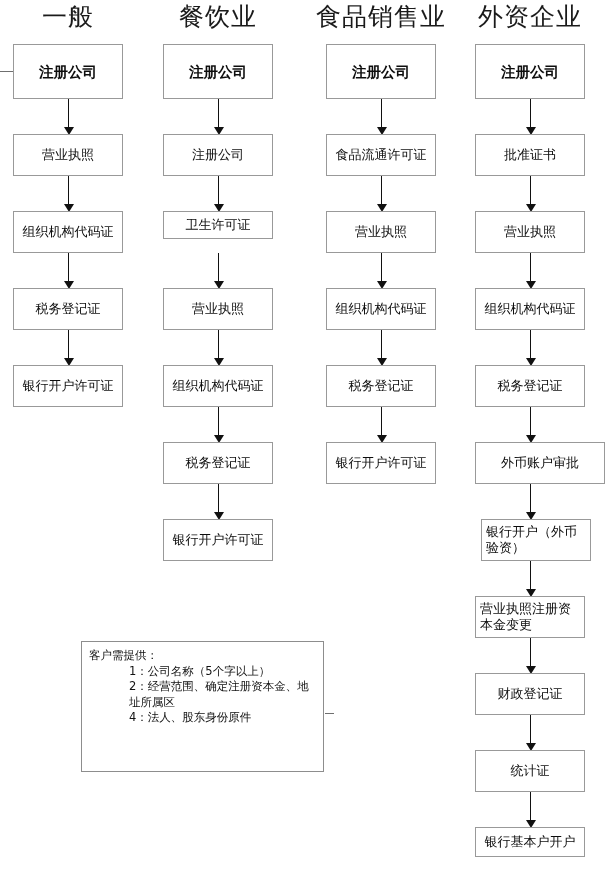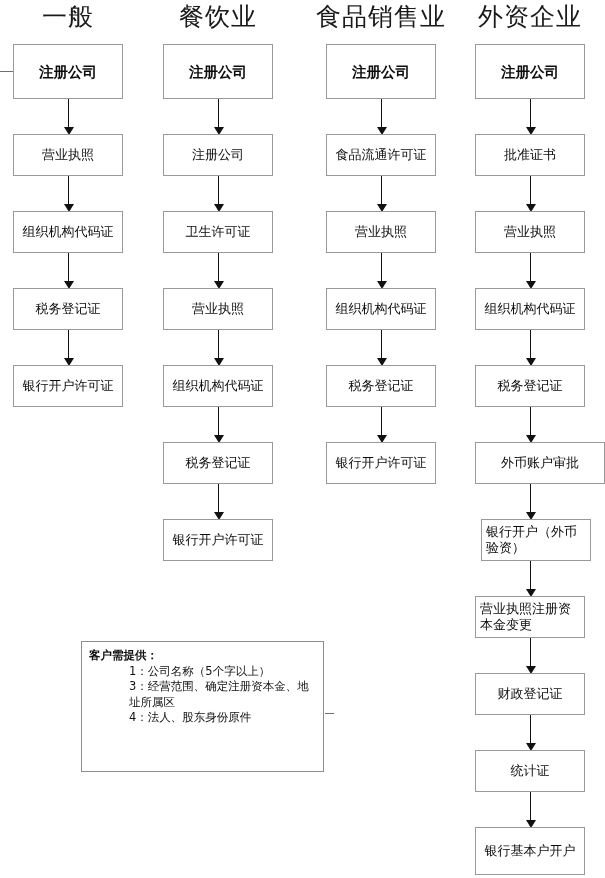--- a/index.html
+++ b/index.html
@@ -75,21 +75,21 @@
     position: absolute;
     box-sizing: border-box;
     border: 1px solid #8d8d8d;
     background: #ffffff;
     padding: 6px 7px 5px 7px;
     font-size: 11.5px;
     line-height: 15.5px;
     color: #111111;
   }
   .notebox .nb-title {
-    font-weight: bold;
+    font-weight: normal;
     display: block;
   }
   .notebox .nb-line {
     display: block;
     margin-left: 40px;
   }
   .note-stub {
     position: absolute;
     height: 1px;
     background: #6f6f6f;
@@ -127,21 +127,21 @@
     <div class="node start" style="left: 163px; top: 44px; width: 110px; height: 55px;">
       <span>注册公司</span>
     </div>
     <div class="connector" style="left: 218px; top: 99px; height: 28px;"></div>
     <div class="arrowhead" style="left: 214px; top: 127px;"></div>
     <div class="node" style="left: 163px; top: 134px; width: 110px; height: 42px;">
       <span>注册公司</span>
     </div>
     <div class="connector" style="left: 218px; top: 176px; height: 28px;"></div>
     <div class="arrowhead" style="left: 214px; top: 204px;"></div>
-    <div class="node" style="left: 163px; top: 211px; width: 110px; height: 42px;">
+    <div class="node" style="left: 163px; top: 211px; width: 110px; height: 28px;">
       <span>卫生许可证</span>
     </div>
     <div class="connector" style="left: 218px; top: 253px; height: 28px;"></div>
     <div class="arrowhead" style="left: 214px; top: 281px;"></div>
     <div class="node" style="left: 163px; top: 288px; width: 110px; height: 42px;">
       <span>营业执照</span>
     </div>
     <div class="connector" style="left: 218px; top: 330px; height: 28px;"></div>
     <div class="arrowhead" style="left: 214px; top: 358px;"></div>
     <div class="node" style="left: 163px; top: 365px; width: 110px; height: 42px;">
@@ -230,24 +230,24 @@
     <div class="node" style="left: 475px; top: 673px; width: 110px; height: 42px;">
       <span>财政登记证</span>
     </div>
     <div class="connector" style="left: 530px; top: 715px; height: 28px;"></div>
     <div class="arrowhead" style="left: 526px; top: 743px;"></div>
     <div class="node" style="left: 475px; top: 750px; width: 110px; height: 42px;">
       <span>统计证</span>
     </div>
     <div class="connector" style="left: 530px; top: 792px; height: 28px;"></div>
     <div class="arrowhead" style="left: 526px; top: 820px;"></div>
-    <div class="node" style="left: 475px; top: 827px; width: 110px; height: 48px;">
+    <div class="node" style="left: 475px; top: 827px; width: 110px; height: 30px;">
       <span>银行基本户开户</span>
     </div>
     <div class="stub-h" style="left: 0px; top: 71px; width: 13px;"></div>
     <div class="notebox" style="left: 81px; top: 641px; width: 243px; height: 131px;">
       <span class="nb-title">客户需提供：</span>
       <span class="nb-line">1：公司名称（5个字以上）</span>
-      <span class="nb-line">3：经营范围、确定注册资本金、地址所属区</span>
+      <span class="nb-line">2：经营范围、确定注册资本金、地址所属区</span>
       <span class="nb-line">4：法人、股东身份原件</span>
     </div>
     <div class="note-stub" style="left: 325px; top: 713px; width: 9px;"></div>
   </div>
 
 </body></html>

